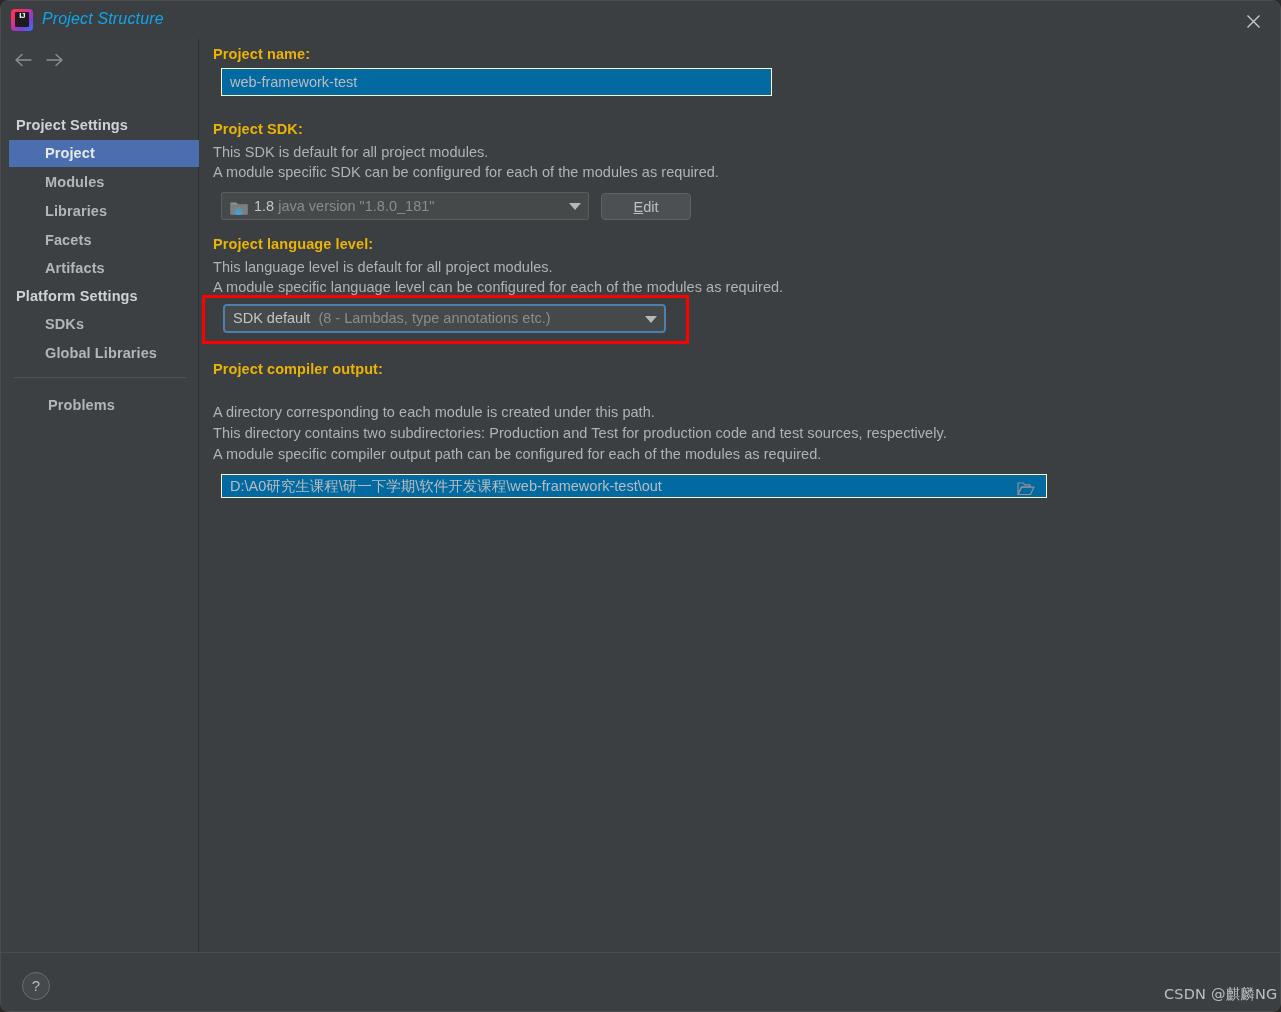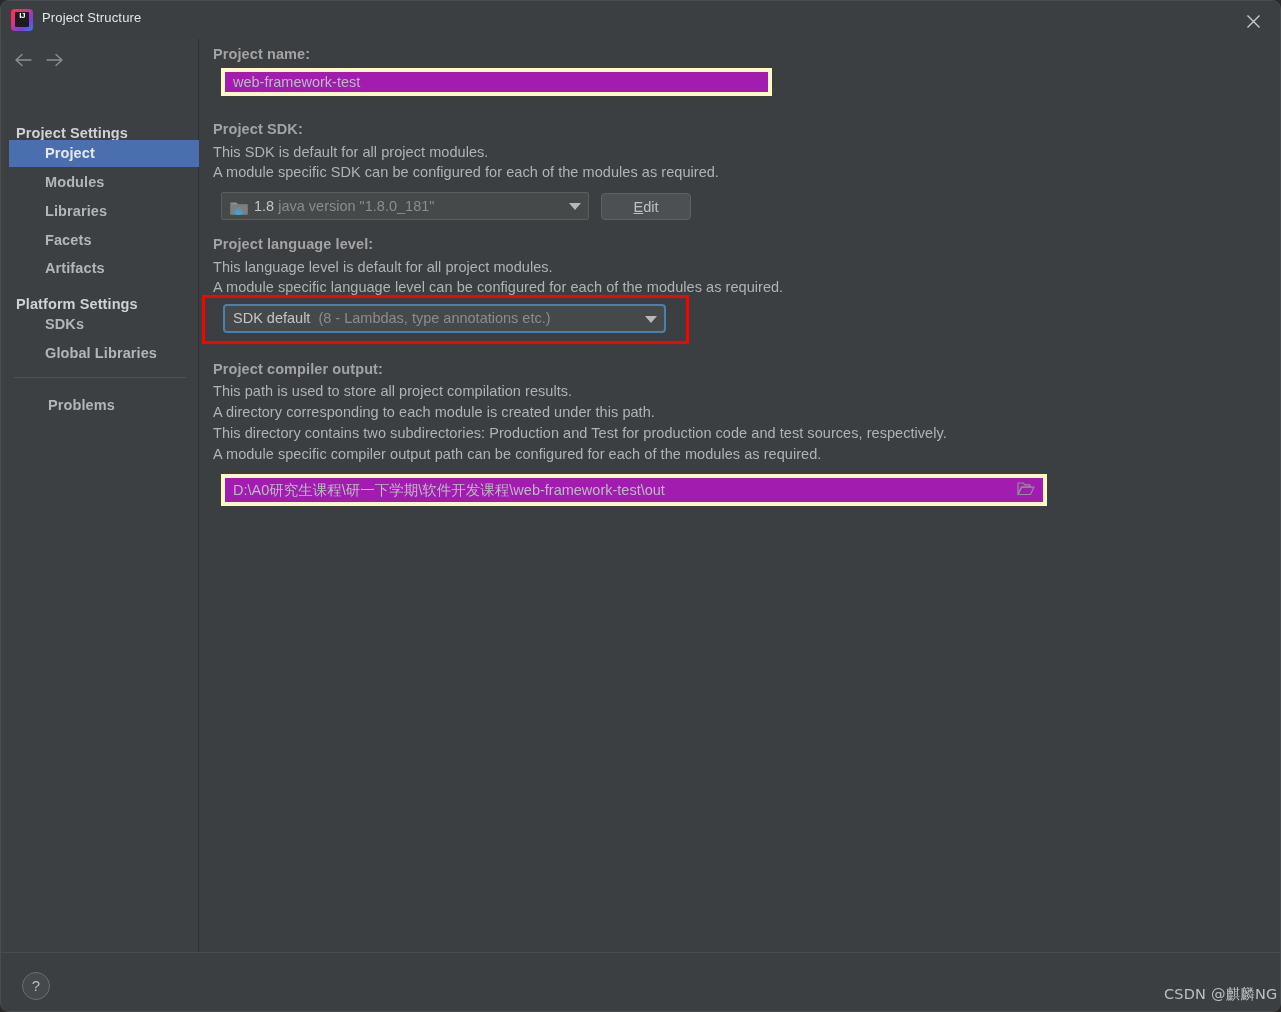--- a/index.html
+++ b/index.html
@@ -51,23 +51,24 @@
     color: #ffffff;
     font-size: 8px;
     font-weight: bold;
     line-height: 14px;
     text-align: right;
     letter-spacing: -0.5px;
     font-family: "Liberation Sans", sans-serif;
   }
   #title-text {
     position: absolute; left: 41px; top: 9px;
-    font-size: 13px;
-    color: #e5e5e5;
+    font-size: 16px;
+    color: #0ea5e9;
     letter-spacing: 0.15px;
+    font-style: italic;
   }
   #close-btn {
     position: absolute; right: 16px; top: 8px;
     width: 26px; height: 24px;
     cursor: default;
   }
   #close-btn svg { display: block; margin: 5px auto; }
 
   
   #sidebar {
@@ -89,21 +90,20 @@
   #nav-back { left: 9px; }
   #nav-forward { left: 41px; }
   #nav-arrows svg { display: block; margin: 6px auto; }
 
   .group-header {
     position: absolute; left: 15px;
     font-size: 14.5px;
     font-weight: bold;
     color: #cfd2d4;
     letter-spacing: 0.1px;
-    margin-top: 8px;
   }
   .nav-item {
     position: absolute; left: 8px;
     width: 197px; height: 27px;
     font-size: 14.5px;
     color: #b3b6b8;
     line-height: 27px;
     padding-left: 36px;
     box-sizing: border-box;
     cursor: default;
@@ -123,37 +123,37 @@
   
   #content {
     position: absolute; left: 198px; top: 38px;
     width: 1082px; height: 913px;
     background: #3c3f41;
   }
   .sec-title {
     position: absolute;
     font-size: 14.5px;
     font-weight: bold;
-    color: #a3a3a3;
+    color: #eab308;
     white-space: nowrap;
     letter-spacing: 0.1px;
   }
   .sec-desc {
     position: absolute;
     font-size: 14.5px;
     color: #b0b3b5;
     white-space: nowrap;
     letter-spacing: 0.05px;
   }
 
   
   .textfield {
     position: absolute;
-    background: #a21caf;
-    border: 4px solid #fef9c3;
+    background: #0369a1;
+    border: 1px solid #fef9c3;
     box-sizing: border-box;
     color: #b9bcbe;
     font-size: 14.5px;
     line-height: 26px;
     padding: 0 8px;
     overflow: hidden;
     white-space: nowrap;
     cursor: text;
   }
   #compiler-output-field {
@@ -350,26 +350,25 @@
       <span>SDK default</span>
       <span class="dim" style="margin-left:4px;">(8 - Lambdas, type annotations etc.)</span>
       <span class="arrow-box">
         <svg width="12" height="7" viewBox="0 0 12 7">
           <path d="M0 0 L12 0 L6 7 Z" fill="#b6b9bb"></path>
         </svg>
       </span>
     </div>
 
     <div class="sec-title" style="left:14px; top:322px;">Project compiler output:</div>
-    <div class="sec-desc" style="left:14px; top:344px;">This path is used to store all project compilation results.</div>
     <div class="sec-desc" style="left:14px; top:365px;">A directory corresponding to each module is created under this path.</div>
     <div class="sec-desc" style="left:14px; top:386px;">This directory contains two subdirectories: Production and Test for production code and test sources, respectively.</div>
     <div class="sec-desc" style="left:14px; top:407px;">A module specific compiler output path can be configured for each of the modules as required.</div>
 
-    <input class="textfield" id="compiler-output-field" style="left: 22px; top: 435px; width: 826px; height: 32px;" value="D:\A0研究生课程\研一下学期\软件开发课程\web-framework-test\out">
+    <input class="textfield" id="compiler-output-field" style="left: 22px; top: 435px; width: 826px; height: 24px;" value="D:\A0研究生课程\研一下学期\软件开发课程\web-framework-test\out">
     <div id="compiler-browse-btn" style="left:812px; top:436px;">
       <svg width="18" height="15" viewBox="0 0 18 15">
         <path d="M1 13.5 V2 h5.3 l1.5 1.9 H13 v2.1 H4.6 L1 13.5 Z" fill="none" stroke="#8e9294" stroke-width="1.2" stroke-linejoin="round"></path>
         <path d="M4.6 6.1 H17 l-3.6 7.4 H1 Z" fill="none" stroke="#8e9294" stroke-width="1.2" stroke-linejoin="round"></path>
       </svg>
     </div>
 
   </div>
 
   <div id="annotation-box" style="left:201px; top:294px; width:487px; height:49px;"></div>

